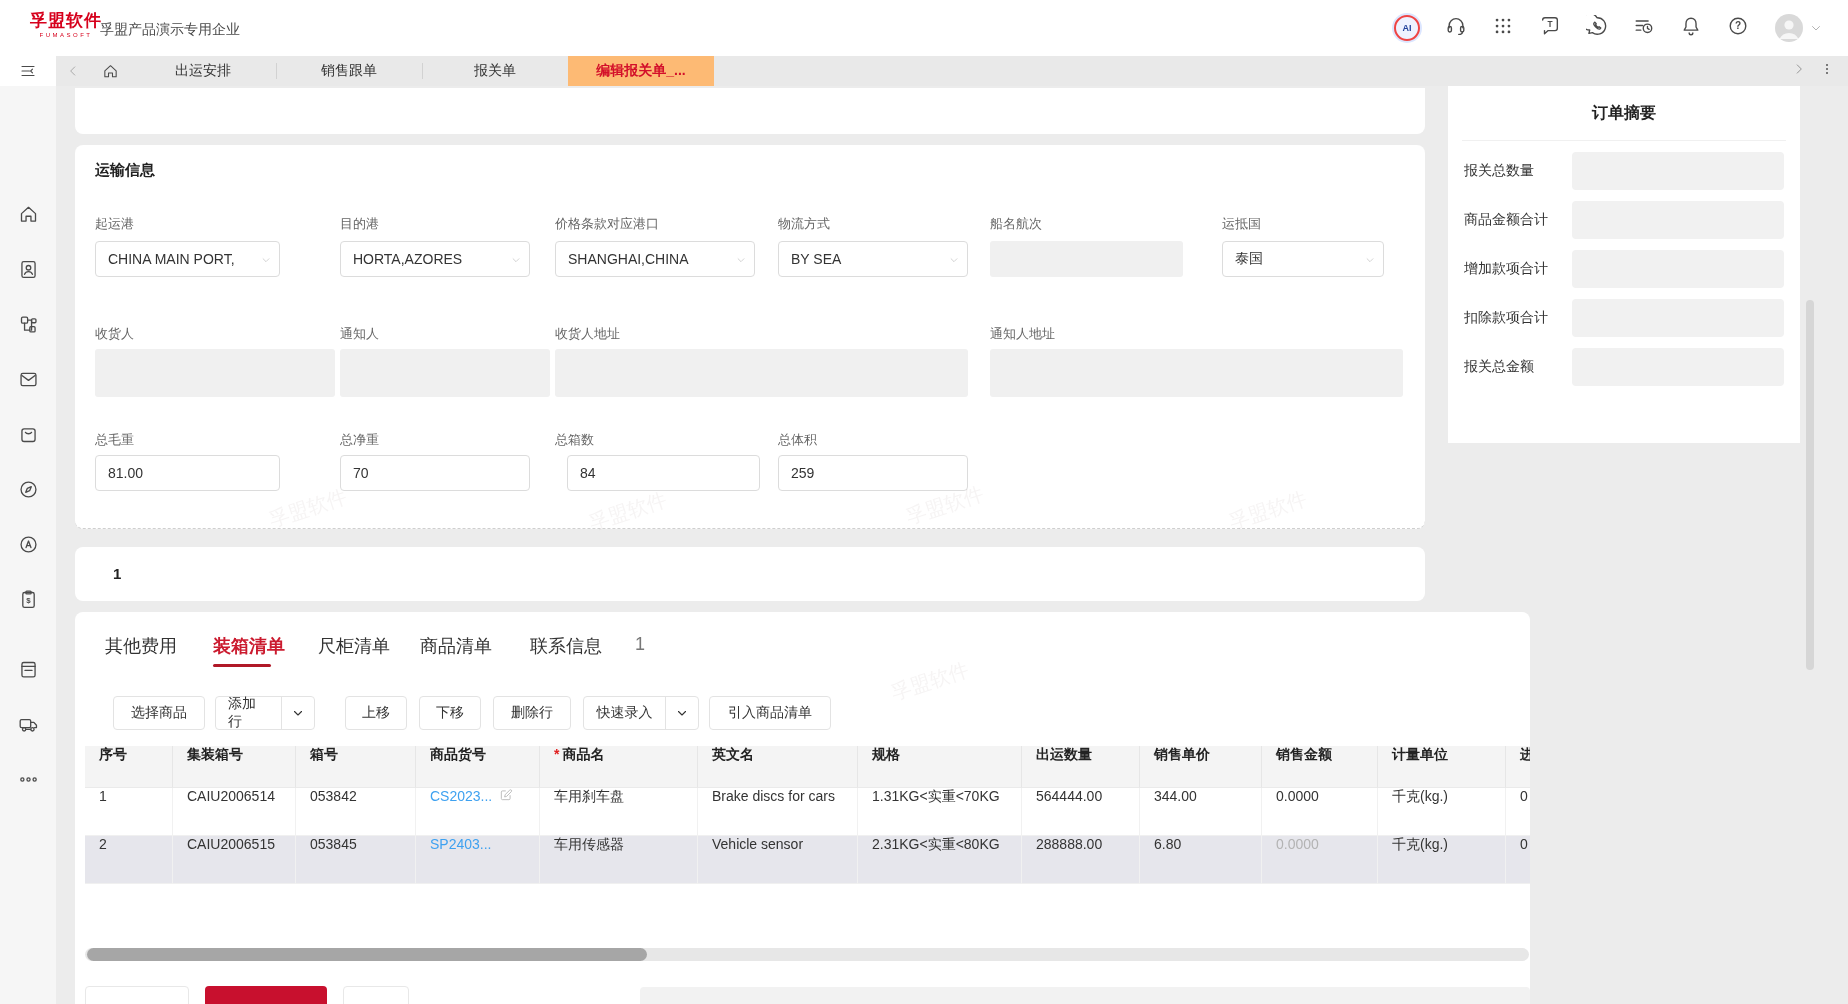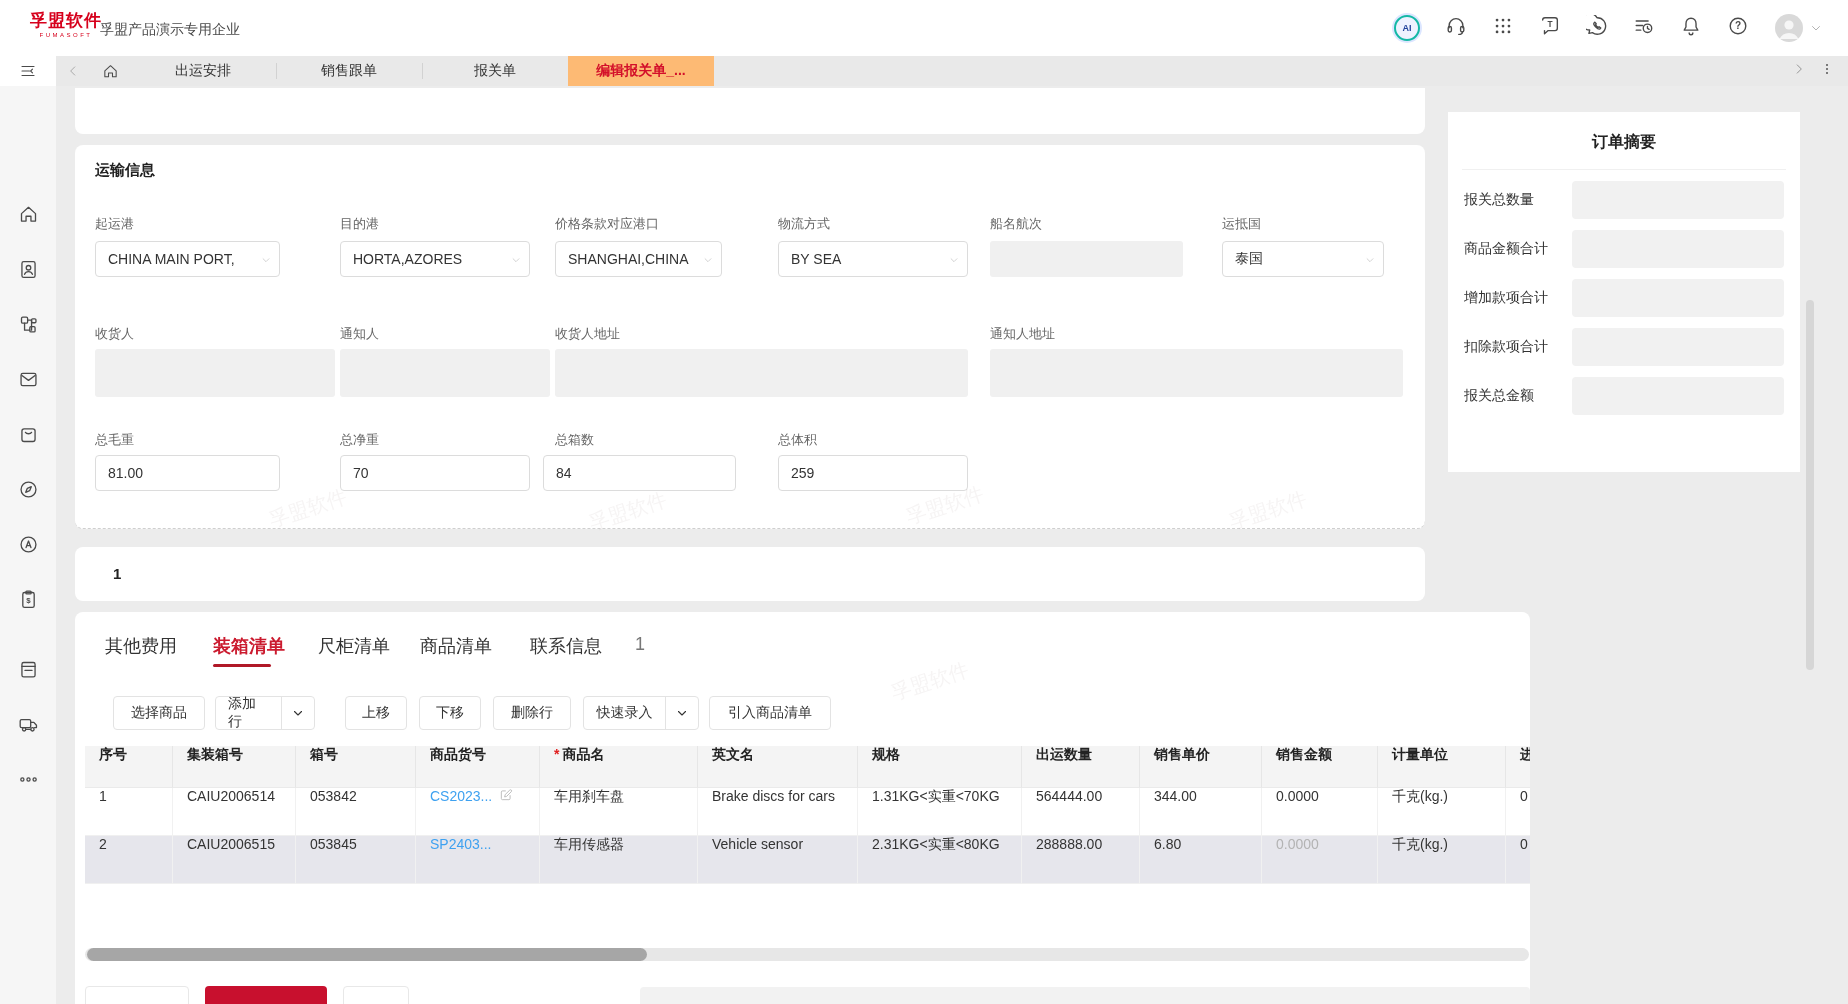--- a/index.html
+++ b/index.html
@@ -6,21 +6,21 @@
   html,body{width:1848px;height:1004px;overflow:hidden}
   body{font-family:"Liberation Sans","DejaVu Sans",sans-serif;background:#ececec;position:relative;color:#333}
   .screen{position:absolute;inset:0}
   
   .topbar{position:absolute;left:0;top:0;width:1848px;height:56px;background:#fff;z-index:5}
   .logo{position:absolute;left:30px;top:12px;text-align:center;line-height:1}
   .logo .main{font-size:17px;font-weight:bold;color:#d6001c;letter-spacing:1px}
   .logo .sub{font-size:6px;color:#d6001c;letter-spacing:2.5px;margin-top:3px}
   .company{position:absolute;left:100px;top:21px;font-size:14px;color:#4a4a4a}
   .top-icons{position:absolute;right:26px;top:0;height:56px;display:flex;align-items:center;gap:25px}
-  .ai-badge{width:26px;height:26px;border-radius:50%;background:#eef2ff;border:2px solid #14b8a6;box-shadow:0 0 0 2px #dce6ff;display:flex;align-items:center;justify-content:center;font-size:9px;font-weight:bold;color:#23439c}
+  .ai-badge{width:26px;height:26px;border-radius:50%;background:#eef2ff;border:2px solid #ef4444;box-shadow:0 0 0 2px #dce6ff;display:flex;align-items:center;justify-content:center;font-size:9px;font-weight:bold;color:#23439c}
   .avatar-wrap{display:flex;align-items:center;gap:6px}
   svg.ic{fill:none;stroke:#4a4a4a;stroke-width:1.5;stroke-linecap:round;stroke-linejoin:round}
   svg.ic .fill{fill:#4a4a4a;stroke:none}
   svg.ic text{fill:#4a4a4a;stroke:none;font-family:"Liberation Sans",sans-serif}
   
   .tabbar{position:absolute;left:0;top:56px;width:1848px;height:30px;background:#e9e9e9;display:flex;align-items:center;z-index:5}
   .tabbar .burger{width:56px;height:30px;background:#fff;display:flex;align-items:center;justify-content:center}
   .tabbar .navctl{width:34px;display:flex;align-items:center;justify-content:center;color:#9a9a9a}
   .tabbar .homebtn{width:40px;display:flex;align-items:center;justify-content:center}
   .tab{width:146px;height:30px;display:flex;align-items:center;justify-content:center;font-size:14px;color:#333;position:relative}
@@ -38,21 +38,21 @@
   .sec-title{position:absolute;left:20px;top:16px;font-size:15px;font-weight:bold;color:#222}
   .f-label{position:absolute;font-size:13px;color:#666;white-space:nowrap}
   .f-select{position:absolute;height:36px;background:#fff;border:1px solid #dcdcdc;border-radius:4px;display:flex;align-items:center;padding:0 26px 0 12px;font-size:14px;color:#333;white-space:nowrap;overflow:hidden}
   .f-select .chev{position:absolute;right:8px;top:13px}
   .f-disabled{position:absolute;height:36px;background:#f0f0f0;border-radius:3px}
   .f-area{position:absolute;height:48px;background:#f0f0f0;border-radius:3px}
   .f-input{position:absolute;height:36px;background:#fff;border:1px solid #dcdcdc;border-radius:4px;font-size:14px;color:#333;display:flex;align-items:center;padding:0 12px}
   .marker-card{position:absolute;left:75px;top:547px;width:1350px;height:54px}
   .marker-card .num{position:absolute;left:38px;top:18px;font-size:15px;font-weight:bold;color:#222}
   
-  .summary{position:absolute;left:1448px;top:112px;width:352px;height:360px;background:#fff}
+  .summary{position:absolute;left:1448px;top:83px;width:352px;height:360px;background:#fff}
   .summary h3{font-size:16px;font-weight:bold;text-align:center;padding-top:20px;color:#222}
   .summary .divider{margin:16px 14px 0 14px;height:1px;background:#f0f0f0}
   .sum-row{display:flex;align-items:center;margin:0 16px;height:38px;margin-top:11px}
   .sum-row .lbl{flex:1;font-size:14px;color:#333}
   .sum-row .val{width:212px;height:38px;background:#f1f1f1;border-radius:4px}
   .vscroll{position:absolute;left:1806px;top:300px;width:8px;height:370px;background:#d6d6d6;border-radius:4px}
   
   .detail{position:absolute;left:75px;top:612px;width:1455px;height:392px;background:#fff;border-radius:8px 8px 0 0;overflow:hidden}
   .dtab{position:absolute;top:22px;font-size:18px;color:#333}
   .dtab.active{color:#cb1b2f;font-weight:bold}
@@ -283,21 +283,21 @@
         <svg class="ic chev" width="10" height="10" viewBox="0 0 24 24">
           <path d="M5 9l7 7 7-7" stroke="#b8b8b8"></path>
         </svg>
       </div>
     <div class="f-select" style="left:265px;top:96px;width:190px">
         <span>HORTA,AZORES</span>
         <svg class="ic chev" width="10" height="10" viewBox="0 0 24 24">
           <path d="M5 9l7 7 7-7" stroke="#b8b8b8"></path>
         </svg>
       </div>
-    <div class="f-select" style="left:480px;top:96px;width:167px">
+    <div class="f-select" style="left:480px;top:96px;width:200px">
         <span>SHANGHAI,CHINA</span>
         <svg class="ic chev" width="10" height="10" viewBox="0 0 24 24">
           <path d="M5 9l7 7 7-7" stroke="#b8b8b8"></path>
         </svg>
       </div>
     <div class="f-select" style="left:703px;top:96px;width:190px">
         <span>BY SEA</span>
         <svg class="ic chev" width="10" height="10" viewBox="0 0 24 24">
           <path d="M5 9l7 7 7-7" stroke="#b8b8b8"></path>
         </svg>
@@ -320,21 +320,21 @@
     <div class="f-area" style="left:480px;top:204px;width:413px"></div>
     <div class="f-area" style="left:915px;top:204px;width:413px"></div>
 
     <span class="f-label" style="left:20px;top:286px">总毛重</span>
     <span class="f-label" style="left:265px;top:286px">总净重</span>
     <span class="f-label" style="left:480px;top:286px">总箱数</span>
     <span class="f-label" style="left:703px;top:286px">总体积</span>
 
     <div class="f-input" style="left:20px;top:310px;width:185px">81.00</div>
     <div class="f-input" style="left:265px;top:310px;width:190px">70</div>
-    <div class="f-input" style="left:468px;top:310px;width:193px">84</div>
+    <div class="f-input" style="left:492px;top:310px;width:193px">84</div>
     <div class="f-input" style="left:703px;top:310px;width:190px">259</div>
   </section>
 
   <section class="card marker-card">
     <span class="num">1</span>
   </section>
 
   <aside class="summary">
     <h3>订单摘要</h3>
     <div class="divider"></div>

